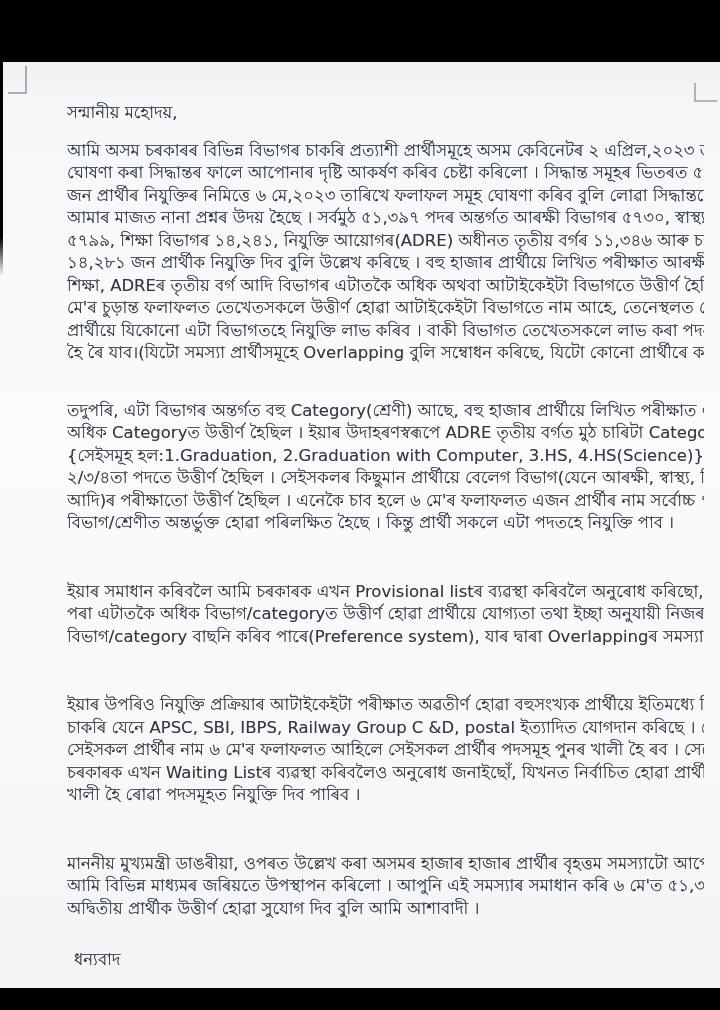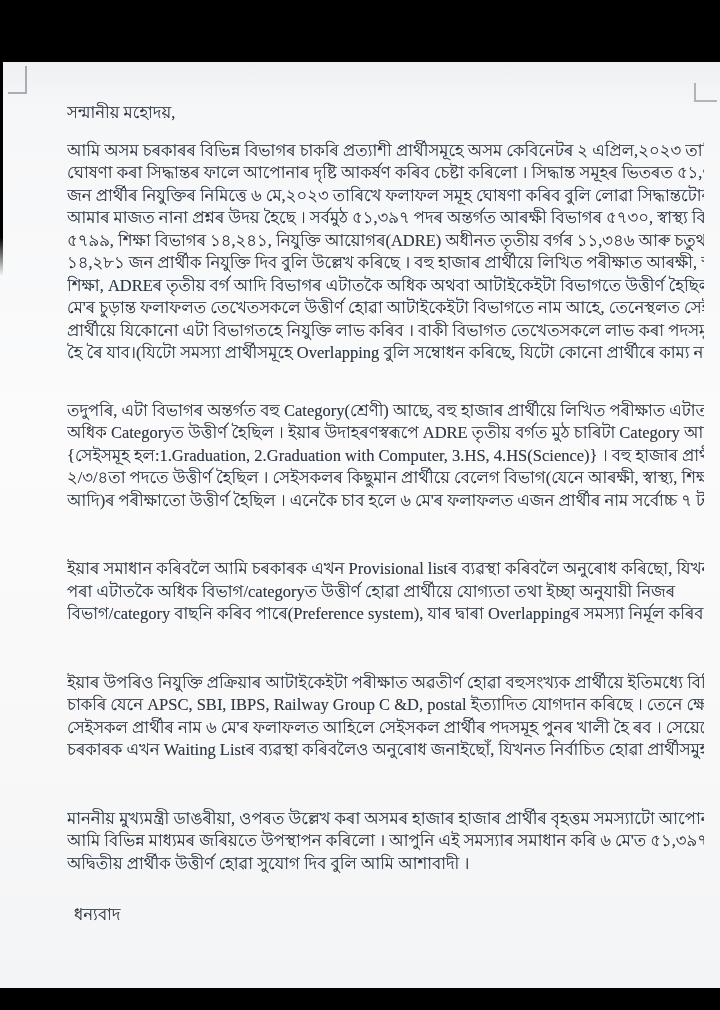--- a/index.html
+++ b/index.html
@@ -72,21 +72,20 @@
   .letter-body {
     position: absolute;
     top: 40px;
     left: 67px;
     right: 16px;
     bottom: 0;
     overflow: hidden;
     color: #313a46;
     font-size: 16.5px;
     text-shadow: 0 0 0.6px rgba(49, 58, 70, 0.45);
-    font-family: Liberation Serif, serif;
   }
   .line {
     height: 22.5px;
     line-height: 22.5px;
     white-space: nowrap;
     overflow-x: clip;
   }
   .para { margin: 0; }
   .para.p1 { margin-top: 15px; }
   .para.p2 { margin-top: 35px; }
@@ -122,33 +121,35 @@
           <div class="line">প্ৰাৰ্থীয়ে যিকোনো এটা বিভাগতহে নিযুক্তি লাভ কৰিব । বাকী বিভাগত তেখেতসকলে লাভ কৰা পদসমূহ খালী</div>
           <div class="line">হৈ ৰৈ যাব।(যিটো সমস্যা প্ৰাৰ্থীসমূহে Overlapping বুলি সম্বোধন কৰিছে, যিটো কোনো প্ৰাৰ্থীৰে কাম্য নহয়) ।</div>
         </div>
 
       <div class="para p2">
           <div class="line">তদুপৰি, এটা বিভাগৰ অন্তৰ্গত বহু Category(শ্ৰেণী) আছে, বহু হাজাৰ প্ৰাৰ্থীয়ে লিখিত পৰীক্ষাত এটাতকৈ</div>
           <div class="line">অধিক Categoryত উত্তীৰ্ণ হৈছিল । ইয়াৰ উদাহৰণস্বৰূপে ADRE তৃতীয় বৰ্গত মুঠ চাৰিটা Category আছে</div>
           <div class="line">{সেইসমূহ হল:1.Graduation, 2.Graduation with Computer, 3.HS, 4.HS(Science)} । বহু হাজাৰ প্ৰাৰ্থীয়ে</div>
           <div class="line">২/৩/৪তা পদতে উত্তীৰ্ণ হৈছিল । সেইসকলৰ কিছুমান প্ৰাৰ্থীয়ে বেলেগ বিভাগ(যেনে আৰক্ষী, স্বাস্থ্য, শিক্ষা</div>
           <div class="line">আদি)ৰ পৰীক্ষাতো উত্তীৰ্ণ হৈছিল । এনেকৈ চাব হলে ৬ মে'ৰ ফলাফলত এজন প্ৰাৰ্থীৰ নাম সৰ্বোচ্চ ৭ টা</div>
+          <div class="line">বিভাগ/শ্ৰেণীত অন্তৰ্ভুক্ত হোৱা পৰিলক্ষিত হৈছে ।  কিন্তু প্ৰাৰ্থী সকলে এটা পদতহে নিযুক্তি পাব ।</div>
         </div>
 
       <div class="para p3">
           <div class="line">ইয়াৰ সমাধান কৰিবলৈ আমি চৰকাৰক এখন Provisional listৰ ব্যৱস্থা কৰিবলৈ অনুৰোধ কৰিছো, যিখনৰ</div>
           <div class="line">পৰা এটাতকৈ অধিক বিভাগ/categoryত উত্তীৰ্ণ হোৱা প্ৰাৰ্থীয়ে যোগ্যতা তথা ইচ্ছা অনুযায়ী নিজৰ</div>
           <div class="line">বিভাগ/category বাছনি কৰিব পাৰে(Preference system), যাৰ দ্বাৰা Overlappingৰ সমস্যা নিৰ্মূল কৰিব</div>
         </div>
 
       <div class="para p4">
           <div class="line">ইয়াৰ উপৰিও নিযুক্তি প্ৰক্ৰিয়াৰ আটাইকেইটা পৰীক্ষাত অৱতীৰ্ণ হোৱা বহুসংখ্যক প্ৰাৰ্থীয়ে ইতিমধ্যে বিভিন্ন</div>
           <div class="line">চাকৰি যেনে APSC, SBI, IBPS, Railway Group C &amp;D, postal ইত্যাদিত যোগদান কৰিছে । তেনে ক্ষেত্ৰত</div>
           <div class="line">সেইসকল প্ৰাৰ্থীৰ নাম ৬ মে'ৰ ফলাফলত আহিলে সেইসকল প্ৰাৰ্থীৰ পদসমূহ পুনৰ খালী হৈ ৰব । সেয়েহে আমি</div>
           <div class="line">চৰকাৰক এখন Waiting Listৰ ব্যৱস্থা কৰিবলৈও অনুৰোধ জনাইছোঁ, যিখনত নিৰ্বাচিত হোৱা প্ৰাৰ্থীসমুহক</div>
+          <div class="line">খালী হৈ ৰোৱা পদসমূহত নিযুক্তি দিব পাৰিব ।</div>
         </div>
 
       <div class="para p5">
           <div class="line">মাননীয় মুখ্যমন্ত্ৰী ডাঙৰীয়া, ওপৰত উল্লেখ কৰা অসমৰ হাজাৰ হাজাৰ প্ৰাৰ্থীৰ বৃহত্তম সমস্যাটো আপোনাক</div>
           <div class="line">আমি  বিভিন্ন মাধ্যমৰ জৰিয়তে উপস্থাপন কৰিলো । আপুনি এই সমস্যাৰ সমাধান কৰি ৬ মে'ত ৫১,৩৯৭ গৰাকী</div>
           <div class="line">অদ্বিতীয় প্ৰাৰ্থীক উত্তীৰ্ণ হোৱা সুযোগ দিব বুলি আমি আশাবাদী ।</div>
         </div>
 
       <div class="line closing">ধন্যবাদ</div>
     </div>

